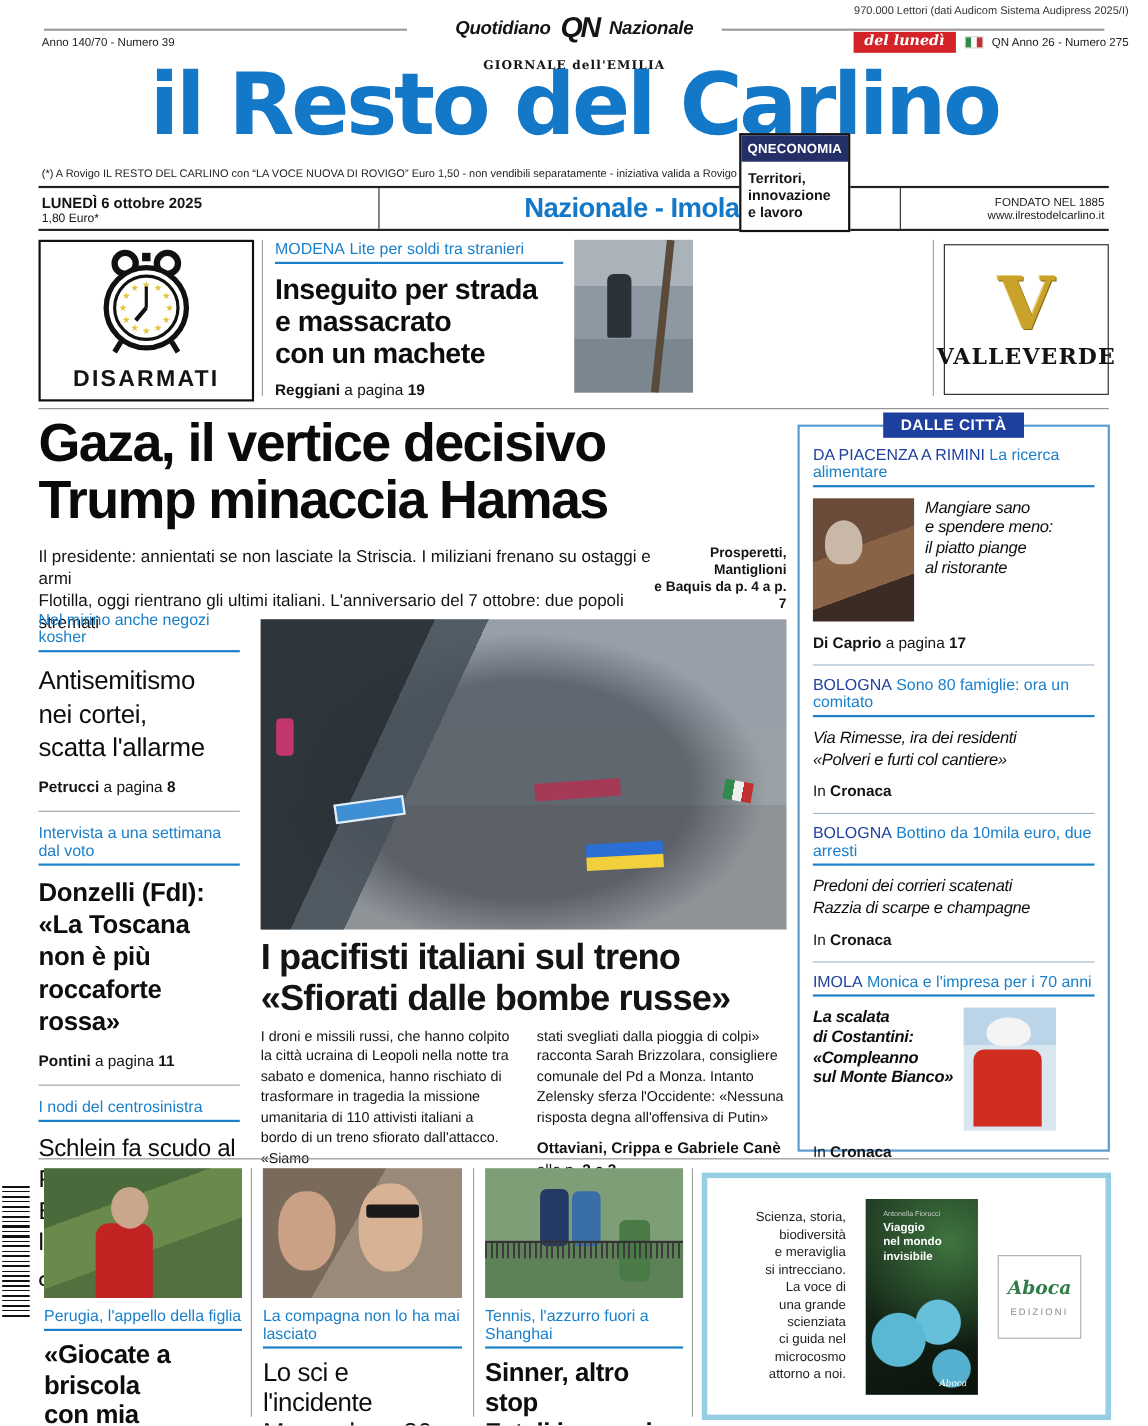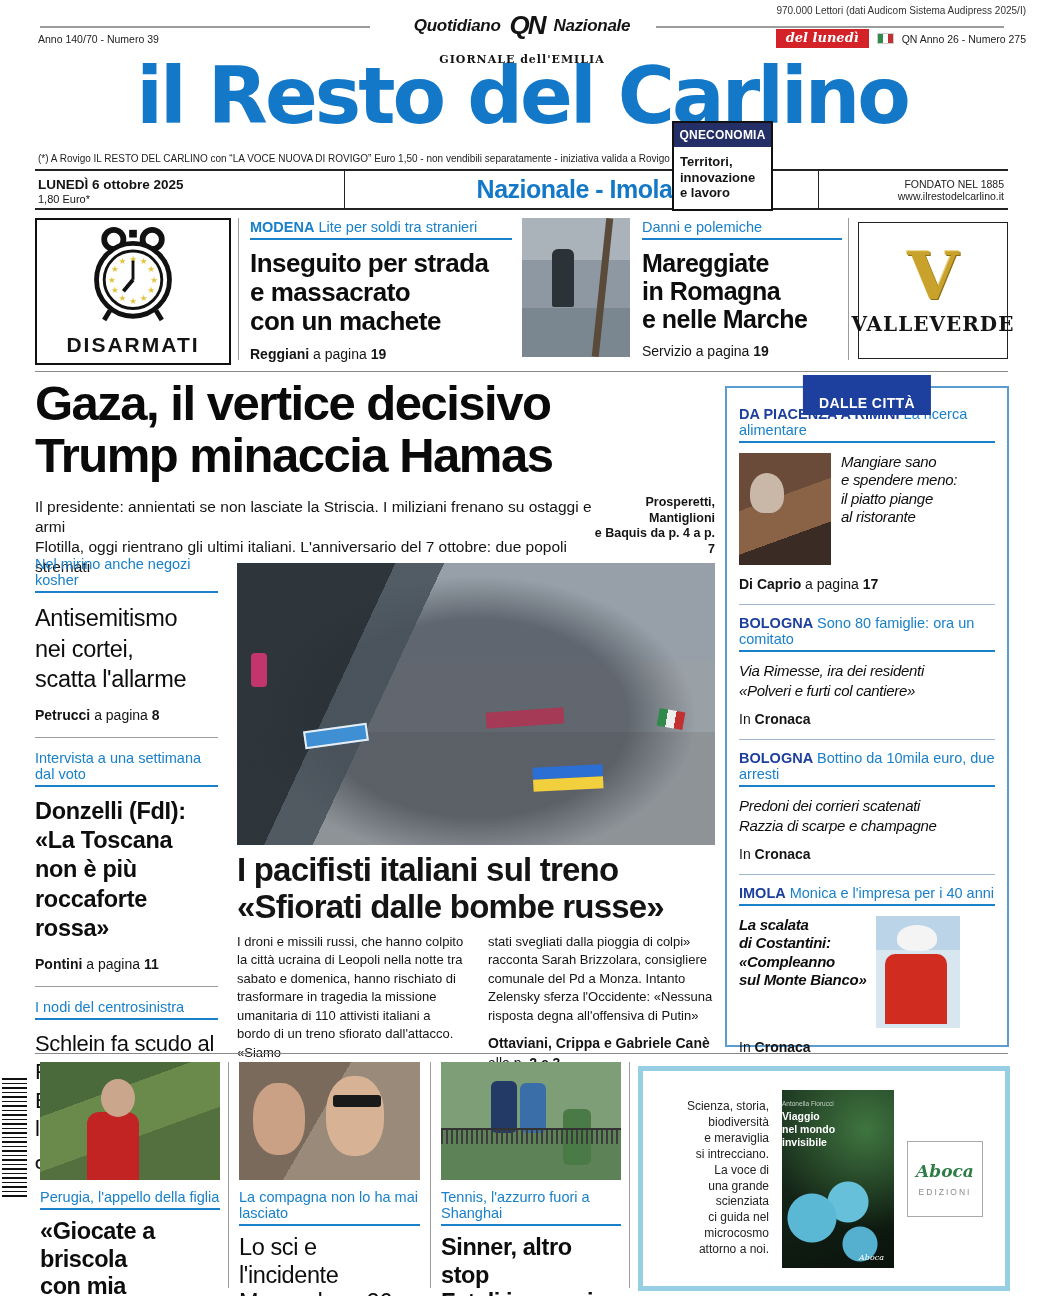--- a/index.html
+++ b/index.html
@@ -34,21 +34,21 @@
   .db-price { font-size:11px; margin-top:1px; }
   .db-center { flex:1; text-align:center; color:#1478c8; font-weight:800; font-size:25px; letter-spacing:-0.5px; }
   .db-right { width:190px; border-left:1px solid #222; height:100%; display:flex; flex-direction:column; justify-content:center; text-align:right; padding-right:4px; font-size:10.5px; color:#222; }
 
   .qnec { position:absolute; top:121px; left:672px; width:101px; background:#fff; border:2px solid #111; z-index:6; }
   .qnec-head { background:#232f66; color:#fff; font-weight:800; font-size:12px; text-align:center; padding:5px 2px; letter-spacing:0.2px; }
   .qnec-body { padding:7px 6px 8px; font-weight:800; font-size:13px; line-height:1.2; }
 
   
   .kick { color:#1a80ca; font-size:14.5px; border-bottom:2px solid #1a80ca; padding-bottom:3px; }
-  .kick .t { font-weight:700; margin-right:4px; }
+  .kick .t { font-weight:400; margin-right:4px; }
   .by { font-size:14px; color:#141414; }
   .hl { color:#0d0d0d; }
 
   
   .cartoonbox { position:absolute; top:218px; left:35px; width:196px; height:147px; border:2px solid #111; display:flex; flex-direction:column; align-items:center; justify-content:flex-end; padding-bottom:6px; }
   .cartoonbox svg { position:absolute; top:4px; left:50%; transform:translateX(-50%); }
   .cartoon-cap { font-weight:800; font-size:21px; letter-spacing:2px; }
   .vr { position:absolute; width:1px; background:#9c9c9c; }
   .modena { position:absolute; top:219px; left:250px; width:262px; }
   .modena .hl { font-size:26px; font-weight:800; line-height:1.12; margin-top:9px; letter-spacing:-0.5px; }
@@ -93,21 +93,21 @@
   .c-ukr .u2 { display:block; height:50%; background:#f2cf3d; }
   .c-pink { left:3%; top:32%; width:16px; height:34px; background:#c2356e; border-radius:4px; }
   .c-ita { left:88%; top:52%; width:26px; height:18px; background:linear-gradient(90deg,#2f8a4c 0 33%,#eee 33% 66%,#c23131 66%); transform:rotate(10deg); }
   .centre-hl { position:absolute; top:851px; left:237px; width:480px; font-size:33px; font-weight:900; letter-spacing:-0.8px; line-height:1.13; }
   .centre-body { position:absolute; top:933px; left:237px; width:480px; display:flex; gap:22px; font-size:13px; line-height:1.42; }
   .centre-body .col { width:229px; }
   .centre-body .by { margin-top:9px; }
 
   
   .dc-box { position:absolute; top:386px; left:725px; width:284px; height:661px; border:2px solid #5a9bd0; padding:16px 12px 0; }
-  .dc-badge { position:absolute; top:-13px; left:50%; transform:translateX(-50%); background:#1d3f9e; color:#fff; font-weight:800; font-size:14px; padding:20px 16px 4px; letter-spacing:0.4px; white-space:nowrap; }
+  .dc-badge { position:absolute; top:-13px; left:50%; transform:translateX(-50%); background:#1d3f9e; color:#fff; font-weight:800; font-size:14px; padding:3px 16px 4px; letter-spacing:0.4px; white-space:nowrap; }
   .dc-item { padding:10px 0 12px; border-bottom:1px solid #9fb6cf; }
   .dc-item:last-child { border-bottom:none; }
   .dc-item .kick .t { color:#1d3f9e; }
   .dc-row { display:flex; gap:10px; margin-top:10px; }
   .dc-photo { width:92px; height:112px; flex:none; background:linear-gradient(160deg,#6a4a38 0 40%,#8a6246 40% 70%,#3a2c24 70%); }
   .dc-photo .fig { position:absolute; left:12%; top:18%; width:34px; height:40px; background:#c9b8a8; border-radius:50% 50% 40% 40%; }
   .dc-item .hl { font-size:15px; line-height:1.22; letter-spacing:-0.3px;font-style:italic; }
   .dc-item .hl.w2 { margin-top:9px; line-height:1.3; }
   .dc-item .hl.bold { font-weight:800; }
   .dc-item .by { margin-top:11px; }
@@ -132,21 +132,21 @@
   .bp2 .gl { position:absolute; left:52%; top:28%; width:48px; height:12px; background:#1a1a1a; border-radius:3px; }
   .bp3 { background:linear-gradient(180deg,#7e9e78 0 58%,#5e8258 58%); }
   .bp3 .net { position:absolute; left:0; top:56%; width:100%; height:16px; background:repeating-linear-gradient(90deg,#3c3c3c 0 2px,transparent 2px 5px); border-top:2px solid #333; }
   .bp3 .pl1 { position:absolute; left:28%; top:16%; width:26px; height:52px; background:#243a66; border-radius:6px; }
   .bp3 .pl2 { position:absolute; left:44%; top:18%; width:26px; height:50px; background:#3a6ea8; border-radius:6px; }
   .bp3 .pl3 { position:absolute; left:68%; top:40%; width:28px; height:56px; background:#4a7a46; border-radius:6px; }
 
   
   .aboca { position:absolute; top:1066px; left:638px; width:372px; height:225px; border:5px solid #96cfe4; background:#fff; display:flex; align-items:center; justify-content:space-between; padding:10px 22px 10px 14px; }
   .aboca-text { width:112px; text-align:right; font-size:12px; line-height:1.32; color:#222; }
-  .book { width:112px; height:178px; position:relative; flex:none; padding:10px 0; color:#fff;
+  .book { width:102px; height:178px; position:relative; flex:none; padding:10px 16px; color:#fff;
     background:
       radial-gradient(circle at 30px 128px, #5bb8d4 0 24px, transparent 25px),
       radial-gradient(circle at 66px 112px, #66c0da 0 20px, transparent 21px),
       radial-gradient(circle at 78px 154px, #54b0ce 0 17px, transparent 18px),
       radial-gradient(circle at 75% 22%, rgba(70,130,70,.85), transparent 62%),
       linear-gradient(160deg,#1c3420,#0a120c); }
   .book .auth { font-size:6.5px; color:#c2d2c2; }
   .book .btitle { font-size:10.5px; font-weight:800; line-height:1.25; margin-top:3px; }
   .book .bpub { position:absolute; bottom:6px; right:10px; font-size:8px; font-style:italic; font-family:"DejaVu Serif",serif; }
   .aboca-logo { width:76px; height:76px; border:1px solid #aaa; display:flex; flex-direction:column; align-items:center; justify-content:center; gap:6px; flex:none; }
@@ -241,29 +241,20 @@
     <div class="by">
       <span class="b">Reggiani</span><span> a pagina </span><span class="b">19</span>
     </div>
   </div>
 
   <div class="photo photo1">
     <div class="p1-pole"></div>
     <div class="p1-fig"></div>
   </div>
 
-  <div class="mareg">
-    <div class="kick"><span>Danni e polemiche</span></div>
-    <div class="hl ml">Mareggiate
-in Romagna
-e nelle Marche</div>
-    <div class="by">
-      <span>Servizio a pagina </span><span class="b">19</span>
-    </div>
-  </div>
 
   <div class="vr" style="left:848px; top:218px; height:142px;"></div>
 
   <div class="valle">
     <div class="valle-v">V</div>
     <div class="valle-name">VALLEVERDE</div>
   </div>
 
   <div class="hrule" style="top:371px;"></div>
 
@@ -360,21 +351,21 @@
       </div>
       <div class="hl w2 ml">Predoni dei corrieri scatenati
 Razzia di scarpe e champagne</div>
       <div class="by">
         <span>In </span><span class="b">Cronaca</span>
       </div>
     </div>
 
     <div class="dc-item">
       <div class="kick">
-        <span class="t">IMOLA</span><span>Monica e l'impresa per i 40 anni</span>
+        <span class="t">IMOLA</span><span>Monica e l'impresa per i 70 anni</span>
       </div>
       <div class="dc-row">
         <div class="hl bold ml">La scalata
 di Costantini:
 «Compleanno
 sul Monte Bianco»</div>
         <div class="photo climb">
           <div class="helmet"></div>
           <div class="jacket"></div>
         </div>

